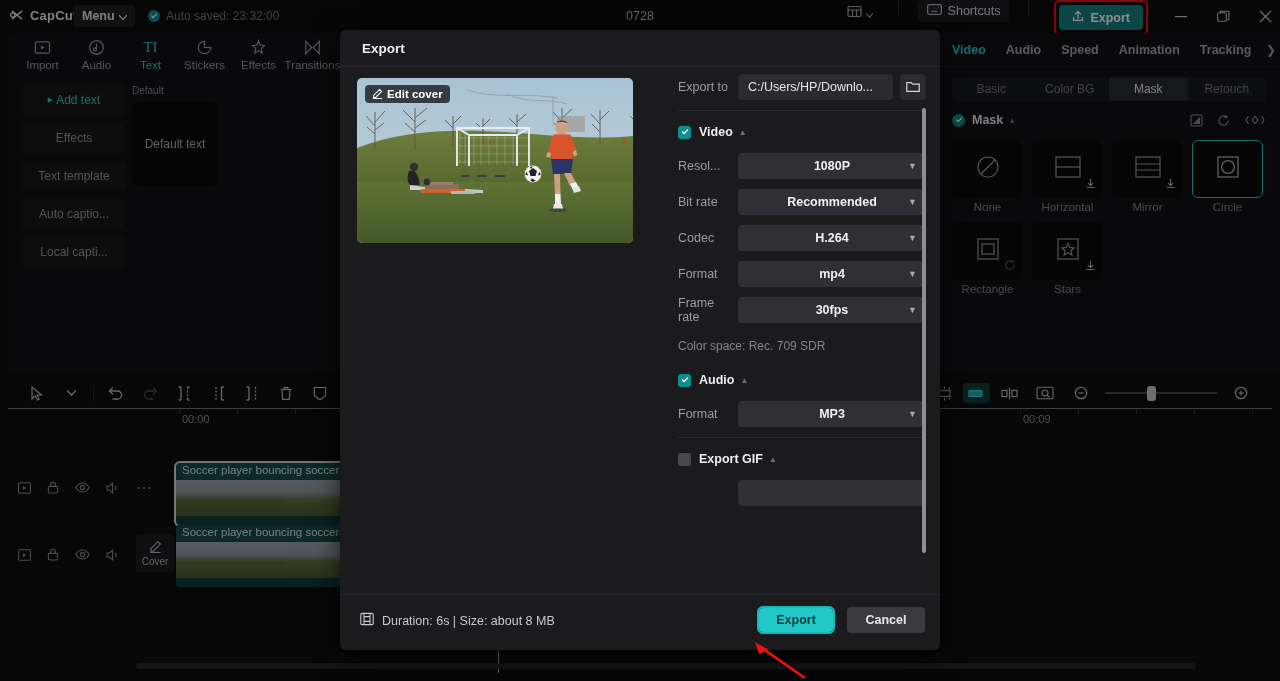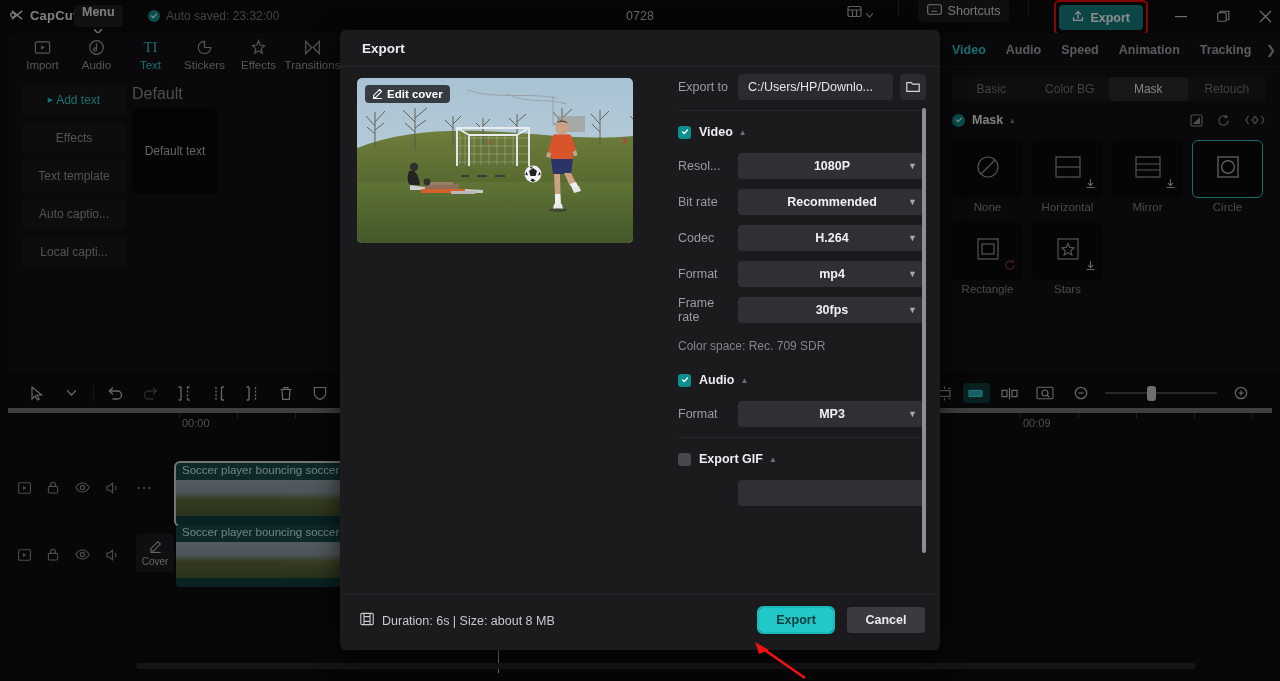--- a/index.html
+++ b/index.html
@@ -8,21 +8,21 @@
     background: #000;
     font-family: "Liberation Sans", sans-serif;
     overflow: hidden;
   }
   #app { position: relative; width: 1280px; height: 681px; background: #0b0b0d; }
 
   
   .titlebar { position:absolute; left:0; top:0; width:1280px; height:33px; background:#0b0b0d; }
   .logo { position:absolute; left:10px; top:8px; display:flex; align-items:center; gap:5px; color:#e8e8e8; font-size:13px; font-weight:bold; letter-spacing:.2px; }
   .logo-mark { width:15px; height:13px; position:relative; }
-  .menu-btn { position:absolute; left:74px; top:5px; height:22px; padding:0 8px; background:#1f2024; border-radius:4px; color:#e4e4e6; font-size:12.5px; font-weight:bold; display:flex; align-items:center; gap:4px; cursor:pointer;flex-direction:column; }
+  .menu-btn { position:absolute; left:74px; top:5px; height:22px; padding:0 8px; background:#1f2024; border-radius:4px; color:#e4e4e6; font-size:12.5px; font-weight:bold; display:flex; align-items:center; gap:4px; cursor:pointer; }
   .autosave { position:absolute; left:148px; top:9px; display:flex; align-items:center; gap:6px; color:#7a7a80; font-size:12px; }
   .check-circle { width:12px; height:12px; border-radius:50%; background:#0e8f8f; display:inline-flex; align-items:center; justify-content:center; }
   .check-circle svg { width:8px; height:8px; }
   .proj-title { position:absolute; left:0; top:9px; width:1280px; text-align:center; color:#b9b9bd; font-size:12.5px; pointer-events:none; }
   .tb-right { position:absolute; right:0; top:0; height:33px; display:flex; align-items:flex-start; gap:12px; }
   .layout-btn { display:flex; align-items:center; gap:4px; padding:4px 6px; color:#b0b0b5; cursor:pointer; }
   .vsep { width:1px; height:16px; background:#2a2a2e; margin:0 7px; }
   .shortcuts-btn { display:flex; align-items:center; gap:6px; padding:4px 9px; border-radius:4px; background:#1c1d21; color:#d8d8dc; font-size:12.5px; cursor:pointer; }
   .export-hl { position:relative; margin:0 6px 0 6px; padding:3px; border:2px solid #f10b0b; border-radius:5px; }
   .export-top { display:flex; align-items:center; gap:6px; height:25px; padding:0 13px; border-radius:4px; background:#147e80; color:#fff; font-size:12.5px; font-weight:bold; cursor:pointer; }
@@ -33,21 +33,21 @@
   .toptabs { position:absolute; left:0; top:0; width:332px; height:44px; display:flex; align-items:center; padding-left:8px; gap:1px; }
   .toptab { width:53px; display:flex; flex-direction:column; align-items:center; gap:3px; color:#9a9aa0; font-size:11.5px; cursor:pointer; }
   .toptab.active { color:#2ec7c7; }
   .toptab .ti { font-size:15px; font-family:"Liberation Serif", serif; line-height:17px; height:17px; }
   .toptab svg { width:17px; height:17px; }
   .side-list { position:absolute; left:14px; top:52px; width:104px; }
   .side-item { height:30px; margin-bottom:8px; border-radius:4px; background:#18181b; display:flex; align-items:center; justify-content:center; color:#97979d; font-size:12px; cursor:pointer; }
   .side-item.active { color:#2ec7c7; }
   .side-item .caret { font-size:7px; margin-right:3px; }
   .content-area { position:absolute; left:124px; top:52px; right:6px; bottom:4px; }
-  .content-label { color:#8d8d93; font-size:16px; margin-bottom:5px; }
+  .content-label { color:#8d8d93; font-size:10px; margin-bottom:5px; }
   .tile { width:86px; height:86px; background:#09090a; border-radius:6px; display:flex; align-items:center; justify-content:center; color:#b5b5ba; font-size:12px; cursor:pointer; }
 
   
   .rightpanel { position:absolute; left:938px; top:33px; width:342px; height:340px; background:#121214; }
   .rp-tabs { position:absolute; left:0; top:0; width:342px; height:34px; display:flex; align-items:center; gap:20px; padding-left:14px; border-bottom:1px solid #1d1d21; }
   .rp-tab { color:#a5a5ab; font-size:12.5px; font-weight:bold; cursor:pointer; white-space:nowrap; }
   .rp-tab.active { color:#2ec7c7; }
   .rp-tabarrow { position:absolute; right:4px; top:10px; color:#9a9aa0; font-size:12px; cursor:pointer; }
   .subtabs { position:absolute; left:14px; top:44px; width:314px; height:24px; background:#191a1d; border-radius:4px; display:flex; align-items:center; }
   .subtab { flex:1; height:24px; display:flex; align-items:center; justify-content:center; color:#78787e; font-size:12px; border-radius:4px; cursor:pointer; }
@@ -76,21 +76,21 @@
   .timeline { position:absolute; left:8px; top:378px; width:1264px; height:295px; background:#0e0e10; border-radius:6px; }
   .tl-toolbar { position:absolute; left:0; top:0; width:100%; height:30px; display:flex; align-items:center; padding-left:12px; gap:0; }
   .tbi { width:34px; height:28px; display:flex; align-items:center; justify-content:center; color:#bdbdc2; cursor:pointer; }
   .tbi.dim { color:#4e4e53; }
   .tbsep { width:1px; height:15px; background:#2a2a2e; margin:0 5px; }
   .tl-right-tools { position:absolute; right:14px; top:1px; display:flex; align-items:center; gap:2px; }
   .tbi-act { width:27px; height:20px; border-radius:4px; background:#123b3c; display:flex; align-items:center; justify-content:center; cursor:pointer; }
   .zoom-slider { width:112px; height:20px; display:flex; align-items:center; margin:0 5px; position:relative; cursor:pointer; }
   .zs-track { width:100%; height:2px; background:#4a4a50; border-radius:2px; }
   .zs-knob { position:absolute; left:42px; width:9px; height:15px; background:#c9c9ce; border-radius:3px; }
-  .ruler { position:absolute; left:0; top:30px; width:100%; height:22px; border-top:5px solid #737373; }
+  .ruler { position:absolute; left:0; top:30px; width:100%; height:22px; border-top:1px solid #737373; }
   .rtime { position:absolute; color:#8f8f95; font-size:11px; top:4px; }
   .rtick { position:absolute; top:0; width:1px; height:5px; background:#3a3a40; }
   .playhead { position:absolute; top:30px; width:1px; height:265px; background:#c8c8cd; }
   .track-ctrls { position:absolute; left:10px; display:flex; align-items:center; gap:16px; color:#8b8b91; }
   .tico { cursor:pointer; display:flex; align-items:center; }
   .clip { position:absolute; border-radius:4px; overflow:hidden; background:#113b3b; cursor:pointer; }
   .clip.sel { outline:2px solid #d8d8dc; }
   .clip-title { height:17px; background:#19494a; color:#cfe9e9; font-size:11.5px; padding:1px 6px; white-space:nowrap; overflow:hidden; }
   .clip-strip { height:36px; background:#3d4430; position:relative; overflow:hidden; display:flex; }
   .clip-foot { height:9px; background:#0f3c3d; }

